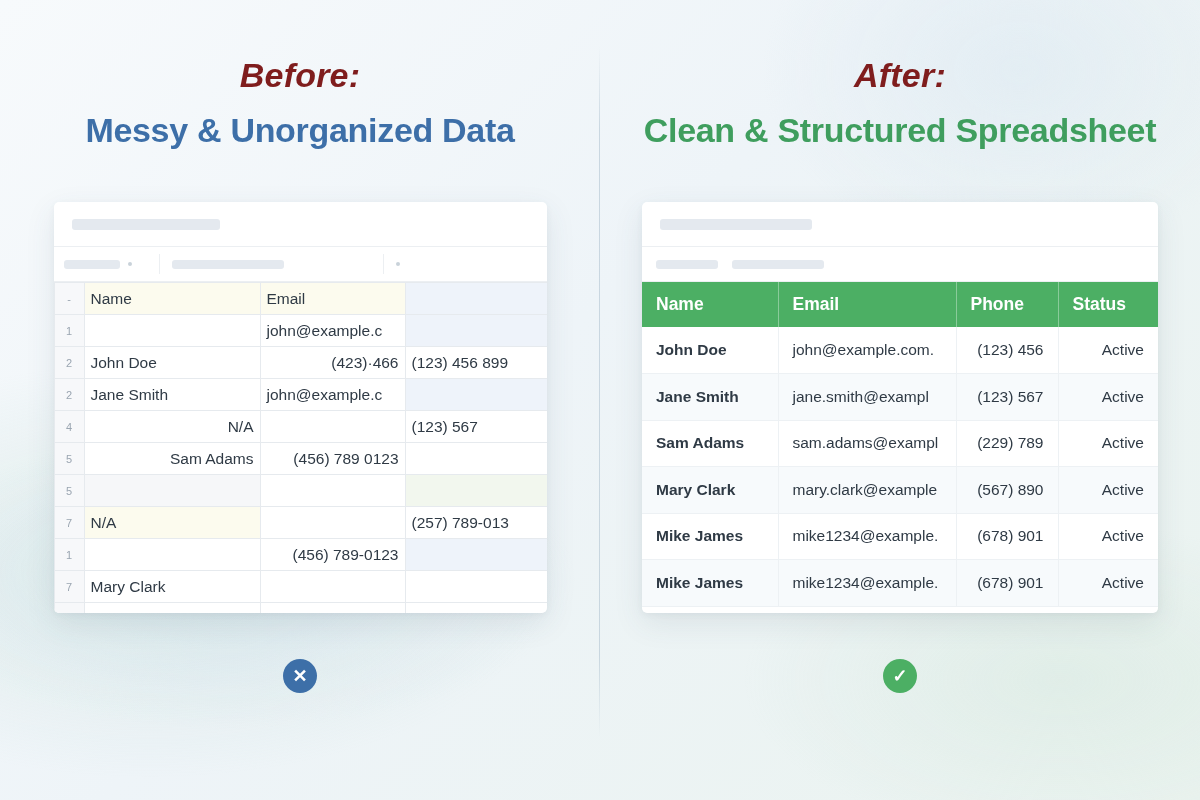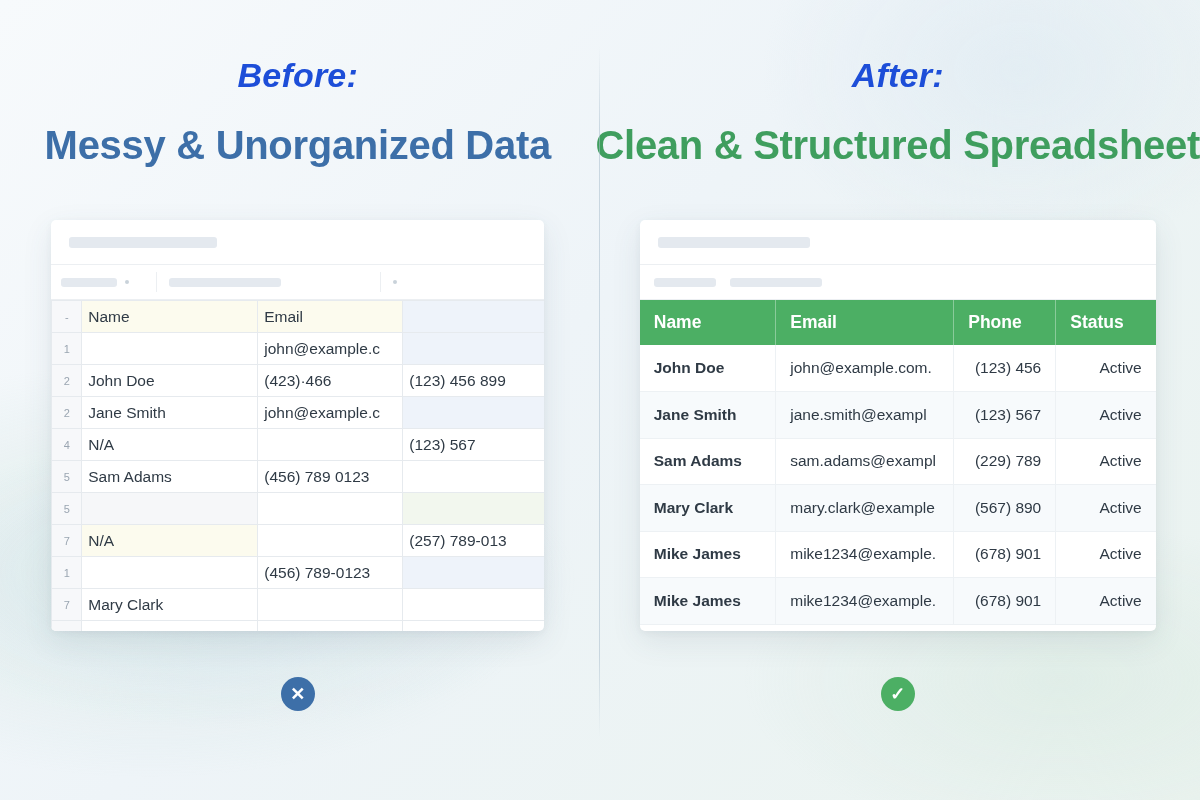--- a/index.html
+++ b/index.html
@@ -48,32 +48,32 @@
   .divider {
     position: absolute;
     left: 599px; top: 46px; bottom: 62px;
     width: 1px;
     background: linear-gradient(to bottom, rgba(170,190,205,0) 0%, rgba(170,190,205,0.55) 12%, rgba(170,190,205,0.55) 88%, rgba(170,190,205,0) 100%);
   }
 
   .eyebrow {
     font-style: italic;
     font-size: 34px;
-    color: #1d4ed8;
+    color: #7f1d1d;
     font-weight: 700;
     letter-spacing: 0.2px;
   }
   .pane-left .eyebrow { margin-top: 56px; }
   .pane-right .eyebrow { margin-top: 56px; }
 
   .headline {
-    font-size: 40px;
+    font-size: 34px;
     font-weight: 800;
     letter-spacing: -0.3px;
-    margin-top: 28px;
+    margin-top: 16px;
     white-space: nowrap;
   }
   .headline.blue { color: #3d6fa8; }
   .headline.green { color: #3f9e5e; }
 
   
   .sheet {
     position: relative;
     background: #ffffff;
     border-radius: 5px;
@@ -140,21 +140,21 @@
     text-align: center;
     padding: 0;
   }
 
   .tint-yellow { background: #fcfbee; }
   .tint-blue   { background: #eef3fa; }
   .tint-green  { background: #f2f7ee; }
   .tint-grey   { background: #f6f7f9; }
 
   .ta-left   { text-align: left; }
-  .ta-center { text-align: left; }
+  .ta-center { text-align: right; }
   .pad-l12 { padding-left: 12px; }
 
   .overflow-cell { position: relative; }
 
   
   .sheet-clean {
     margin-top: 52px;
     width: 516px;
     height: 411px;
   }

